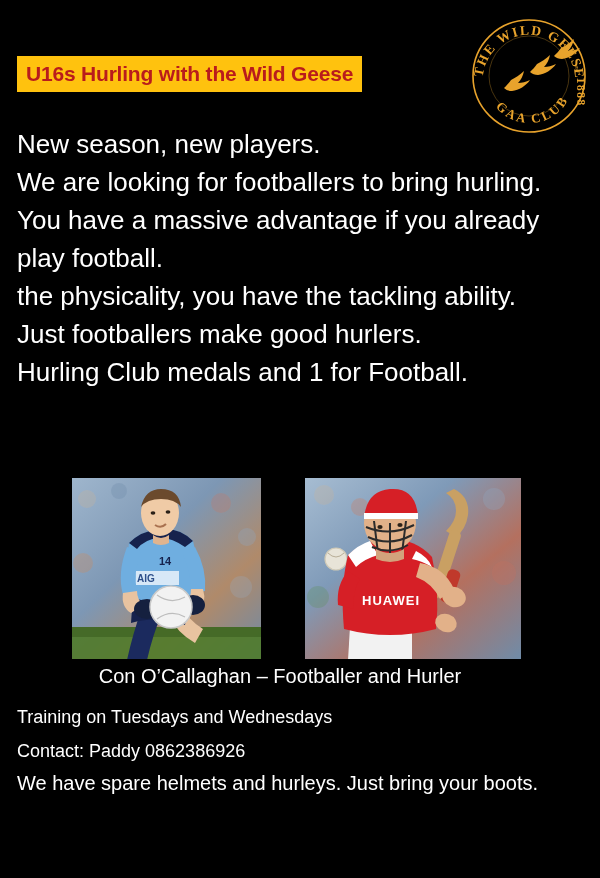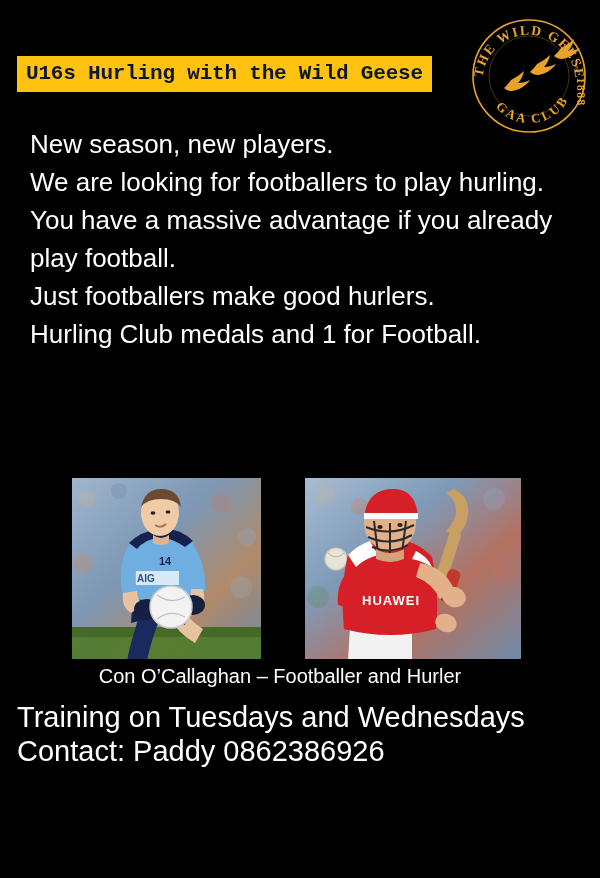--- a/index.html
+++ b/index.html
@@ -32,44 +32,42 @@
     height: 128px;
   }
   .crest svg { display: block; width: 128px; height: 128px; }
 
   
   .title-banner {
     position: absolute;
     left: 17px;
     top: 56px;
     background: #FFC20E;
-    color: #0f172a;
+    color: #b91c1c;
     font-size: 21px;
     font-weight: bold;
     letter-spacing: -0.2px;
     padding: 7px 9px 8px 9px;
     line-height: 1;
     white-space: nowrap;
-    font-family: Liberation Mono, monospace;
   }
 
   
   .body-copy {
     position: absolute;
     left: 17px;
     top: 125px;
     width: 566px;
   }
   .body-line {
     font-size: 26px;
     line-height: 38px;
     color: #ffffff;
     white-space: nowrap;
     font-weight: 400;
-    margin-left: 13px;
   }
 
   
   .photos {
     position: absolute;
     left: 0;
     top: 477px;
     width: 600px;
     height: 183px;
   }
@@ -97,21 +95,21 @@
   }
 
   
   .footer {
     position: absolute;
     left: 17px;
     top: 700px;
     width: 570px;
   }
   .footer-line {
-    font-size: 29px;
+    font-size: 18px;
     line-height: 34px;
     color: #ffffff;
     white-space: nowrap;
   }
   .footer-line.small {
     font-size: 20px;
     line-height: 30px;
   }
 </style>
 </head>
@@ -142,23 +140,24 @@
         <path d="M72,52 c4,-2 9,-5 13,-9 c-1,5 -3,9 -6,12 c4,0 8,-1 12,-3 c-4,6 -11,10 -18,11 c-3,0 -6,-1 -8,-3 c2,-2 5,-5 7,-8 z"></path>
         <path d="M46,68 c4,-2 9,-5 13,-9 c-1,5 -3,9 -6,12 c4,0 8,-1 12,-3 c-4,6 -11,10 -18,11 c-3,0 -6,-1 -8,-3 c2,-2 5,-5 7,-8 z"></path>
       </g>
     </svg>
   </div>
 
   <div class="title-banner">U16s Hurling with the Wild Geese</div>
 
   <div class="body-copy">
     <div class="body-line">New season, new players.</div>
-    <div class="body-line">We are looking for footballers to play hurling.</div>
+    <div class="body-line">We are looking for footballers to bring hurling.</div>
     <div class="body-line">You have a massive advantage if you already</div>
     <div class="body-line">play football.</div>
+    <div class="body-line">the physicality, you have the tackling ability.</div>
     <div class="body-line">Just footballers make good hurlers.</div>
     <div class="body-line">Hurling Club medals and 1 for Football.</div>
   </div>
 
   <div class="photos">
 
     <div class="photo photo-left">
       <svg viewBox="0 0 191 183" xmlns="http://www.w3.org/2000/svg">
         <defs>
           <linearGradient id="crowdL" x1="0" y1="0" x2="1" y2="1">
@@ -280,15 +279,16 @@
         <rect x="0" y="0" width="218" height="183" fill="none" stroke="#000000" stroke-width="2"></rect>
       </svg>
     </div>
   </div>
 
   <div class="caption">Con O’Callaghan – Footballer and Hurler</div>
 
   <div class="footer">
     <div class="footer-line">Training on Tuesdays and Wednesdays</div>
     <div class="footer-line">Contact: Paddy 0862386926</div>
+    <div class="footer-line small">We have spare helmets and hurleys. Just bring your boots.</div>
   </div>
 
 </div>
 
 </body></html>

